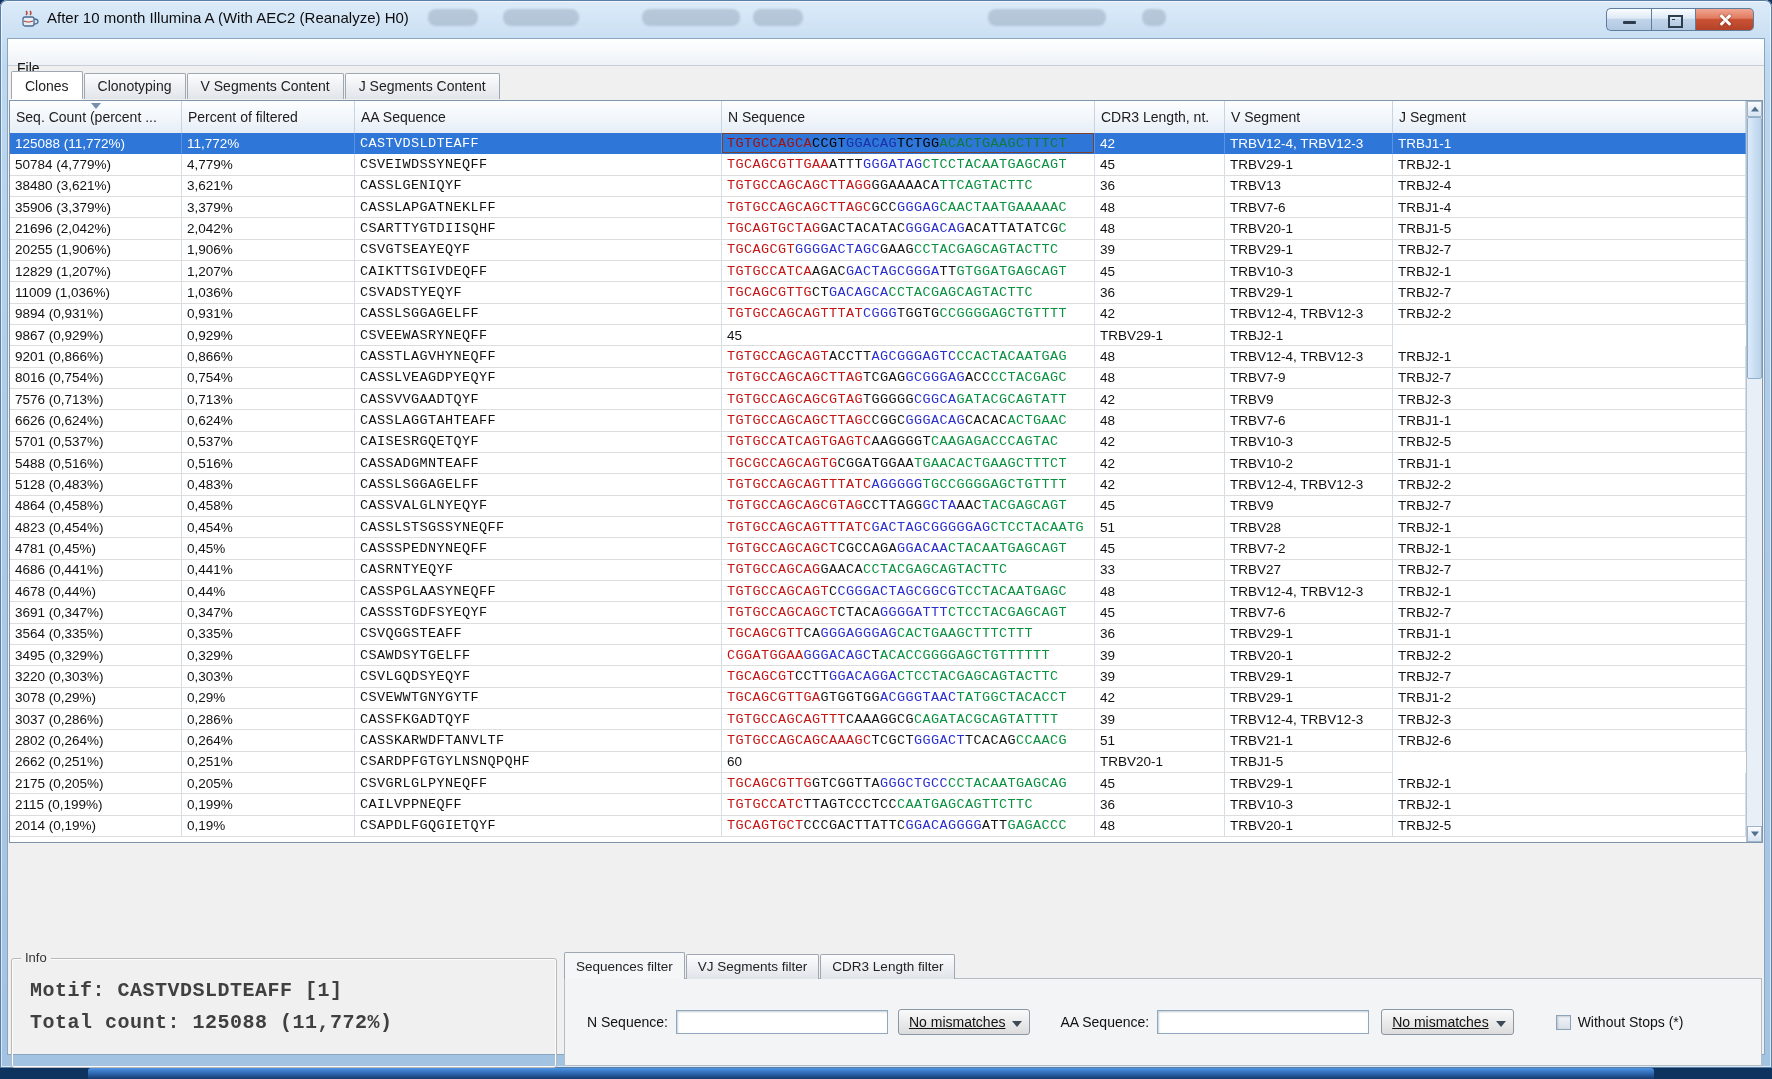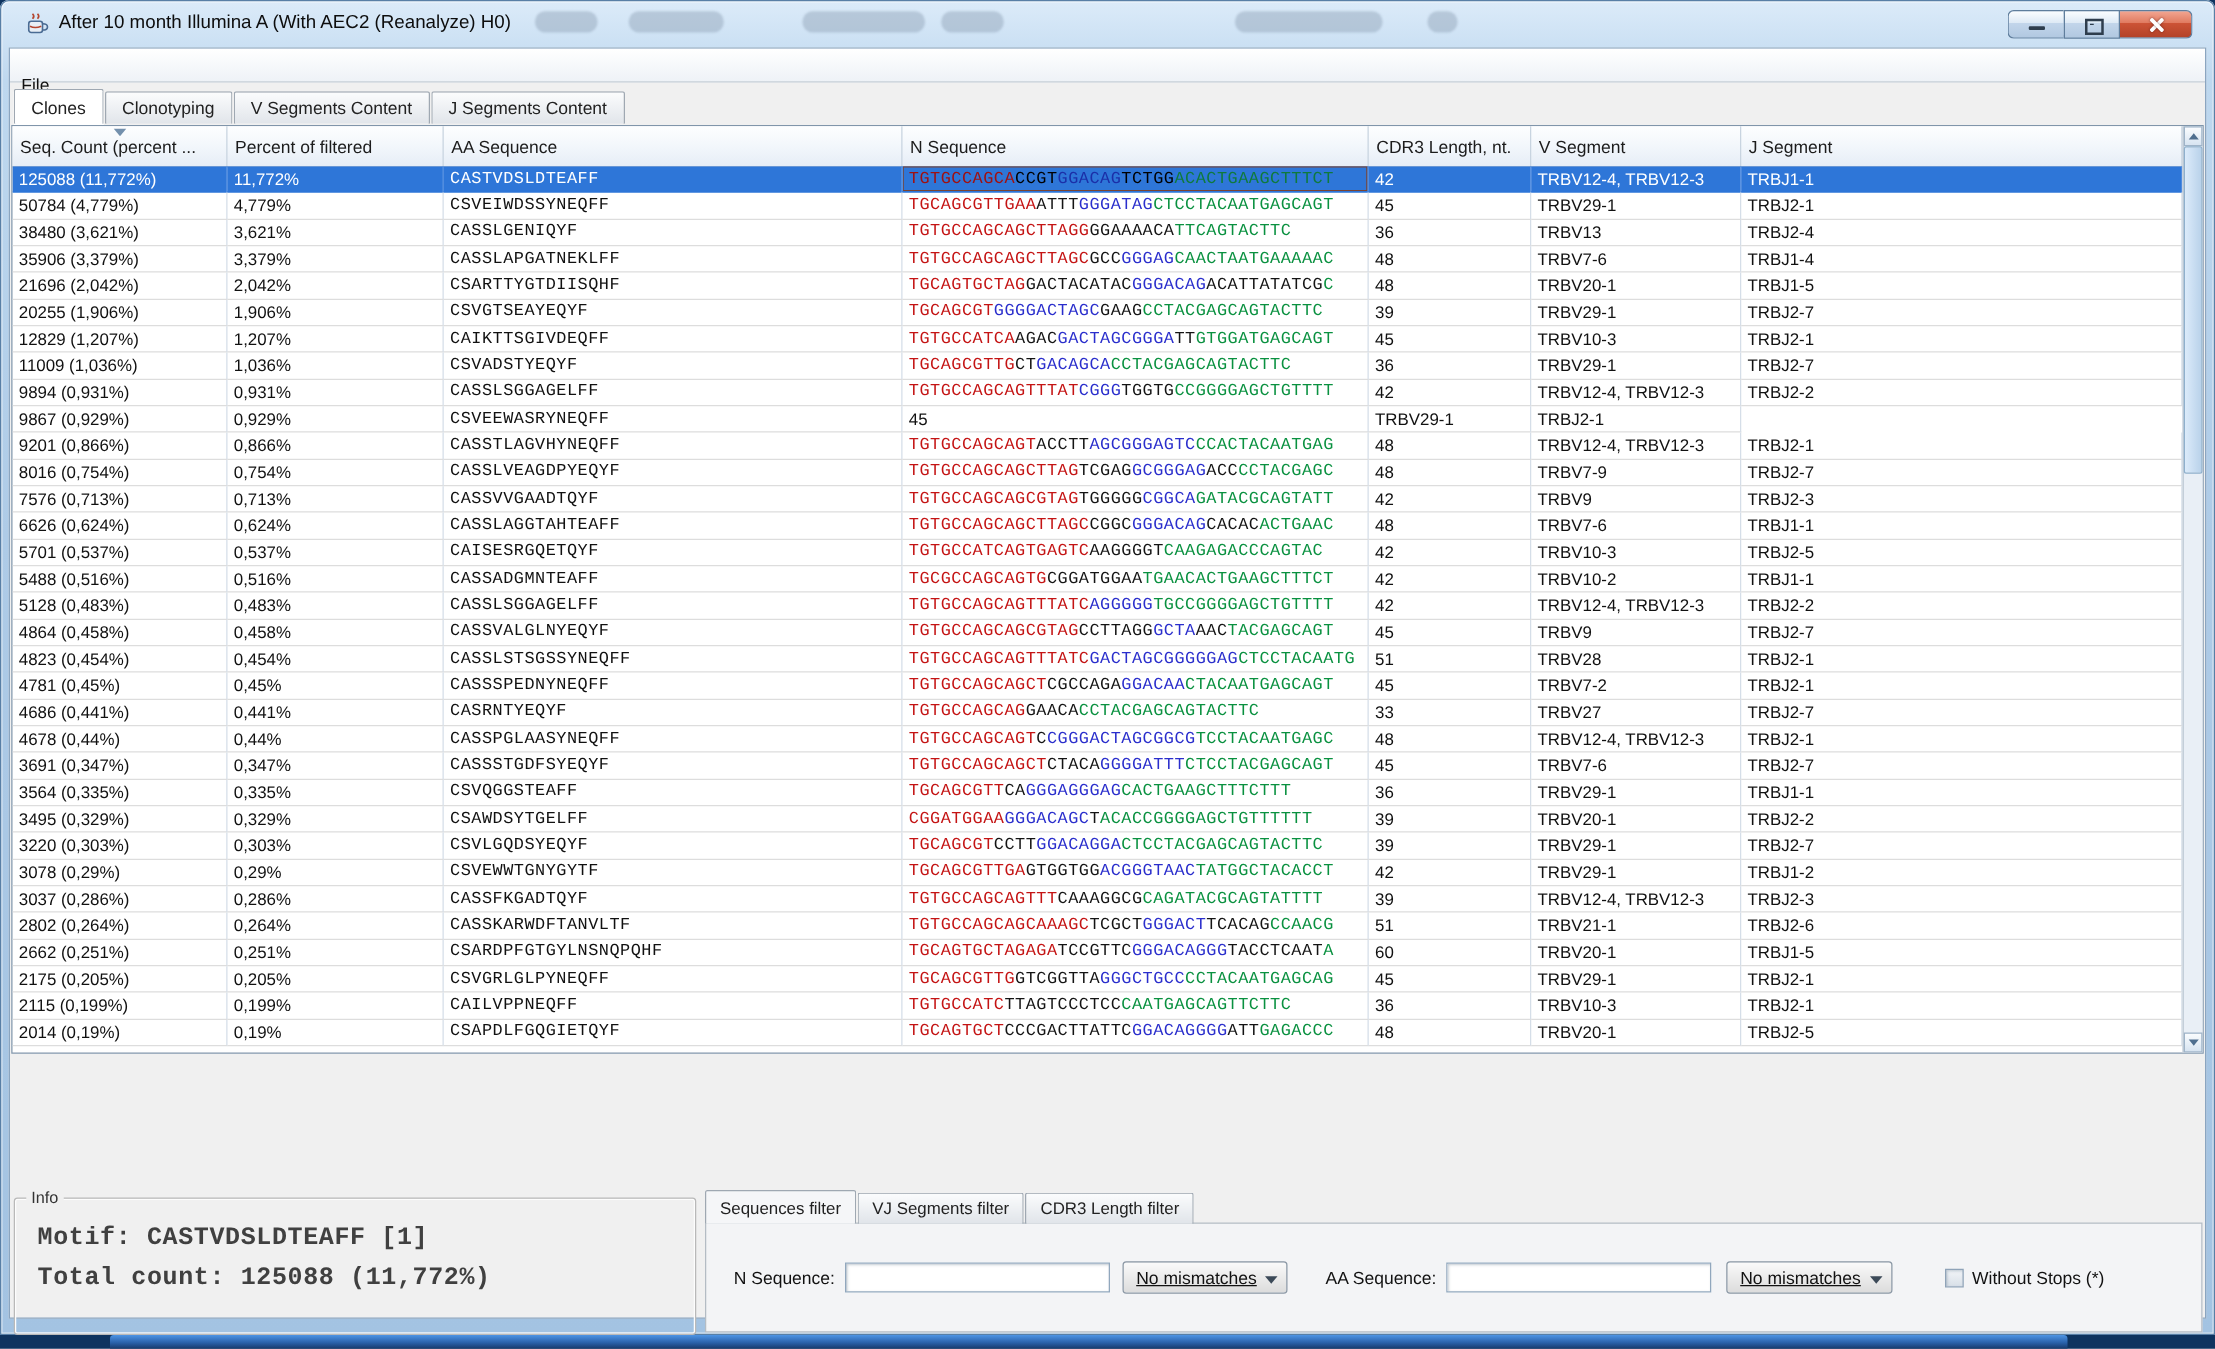--- a/index.html
+++ b/index.html
@@ -578,27 +578,20 @@
               <span class="sp seg-j">CCAACG</span>
             </div>
             <div class="td">51</div>
             <div class="td">TRBV21-1</div>
             <div class="td">TRBJ2-6</div>
           </div>
           <div class="trow">
             <div class="td">2662 (0,251%)</div>
             <div class="td">0,251%</div>
             <div class="td mono">CSARDPFGTGYLNSNQPQHF</div>
-            <div class="td mono">
-              <span class="sp seg-v">TGCAGTGCTAGAGA</span>
-              <span class="sp seg-n">TCCGTTC</span>
-              <span class="sp seg-d">GGGACAGGG</span>
-              <span class="sp seg-n">TACCTCAAT</span>
-              <span class="sp seg-j">A</span>
-            </div>
             <div class="td">60</div>
             <div class="td">TRBV20-1</div>
             <div class="td">TRBJ1-5</div>
           </div>
           <div class="trow">
             <div class="td">2175 (0,205%)</div>
             <div class="td">0,205%</div>
             <div class="td mono">CSVGRLGLPYNEQFF</div>
             <div class="td mono">
               <span class="sp seg-v">TGCAGCGTTG</span>

